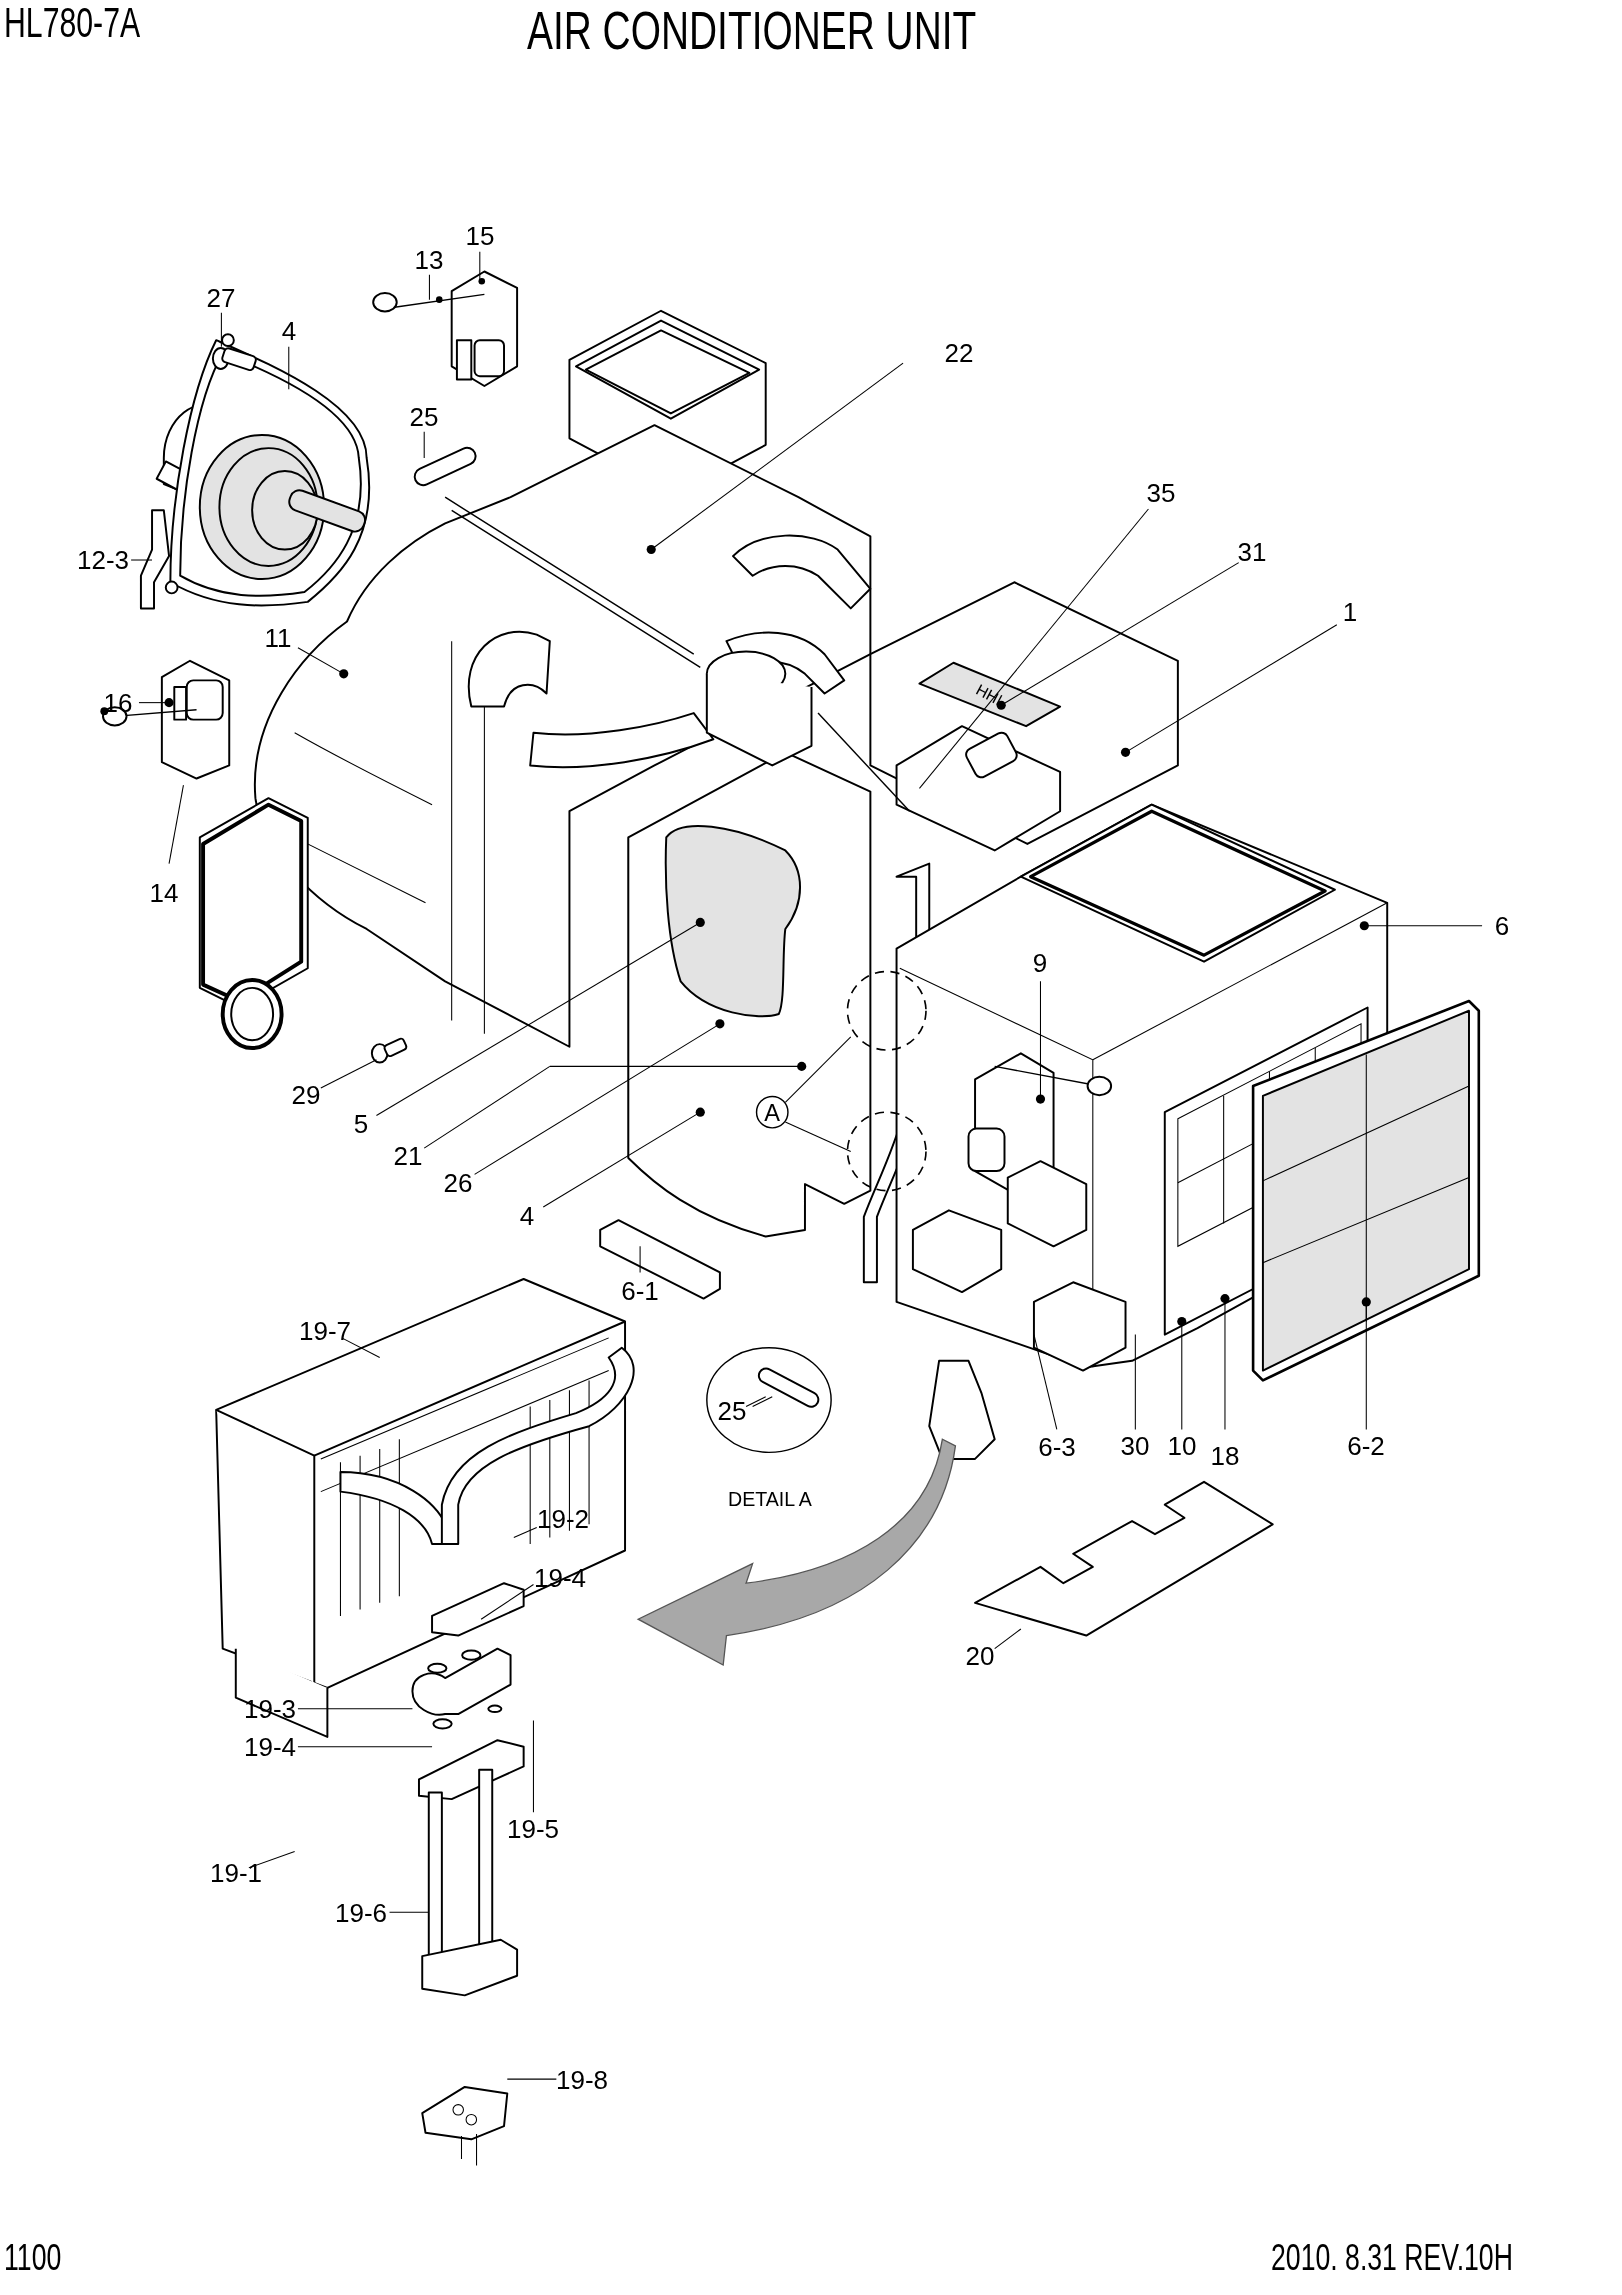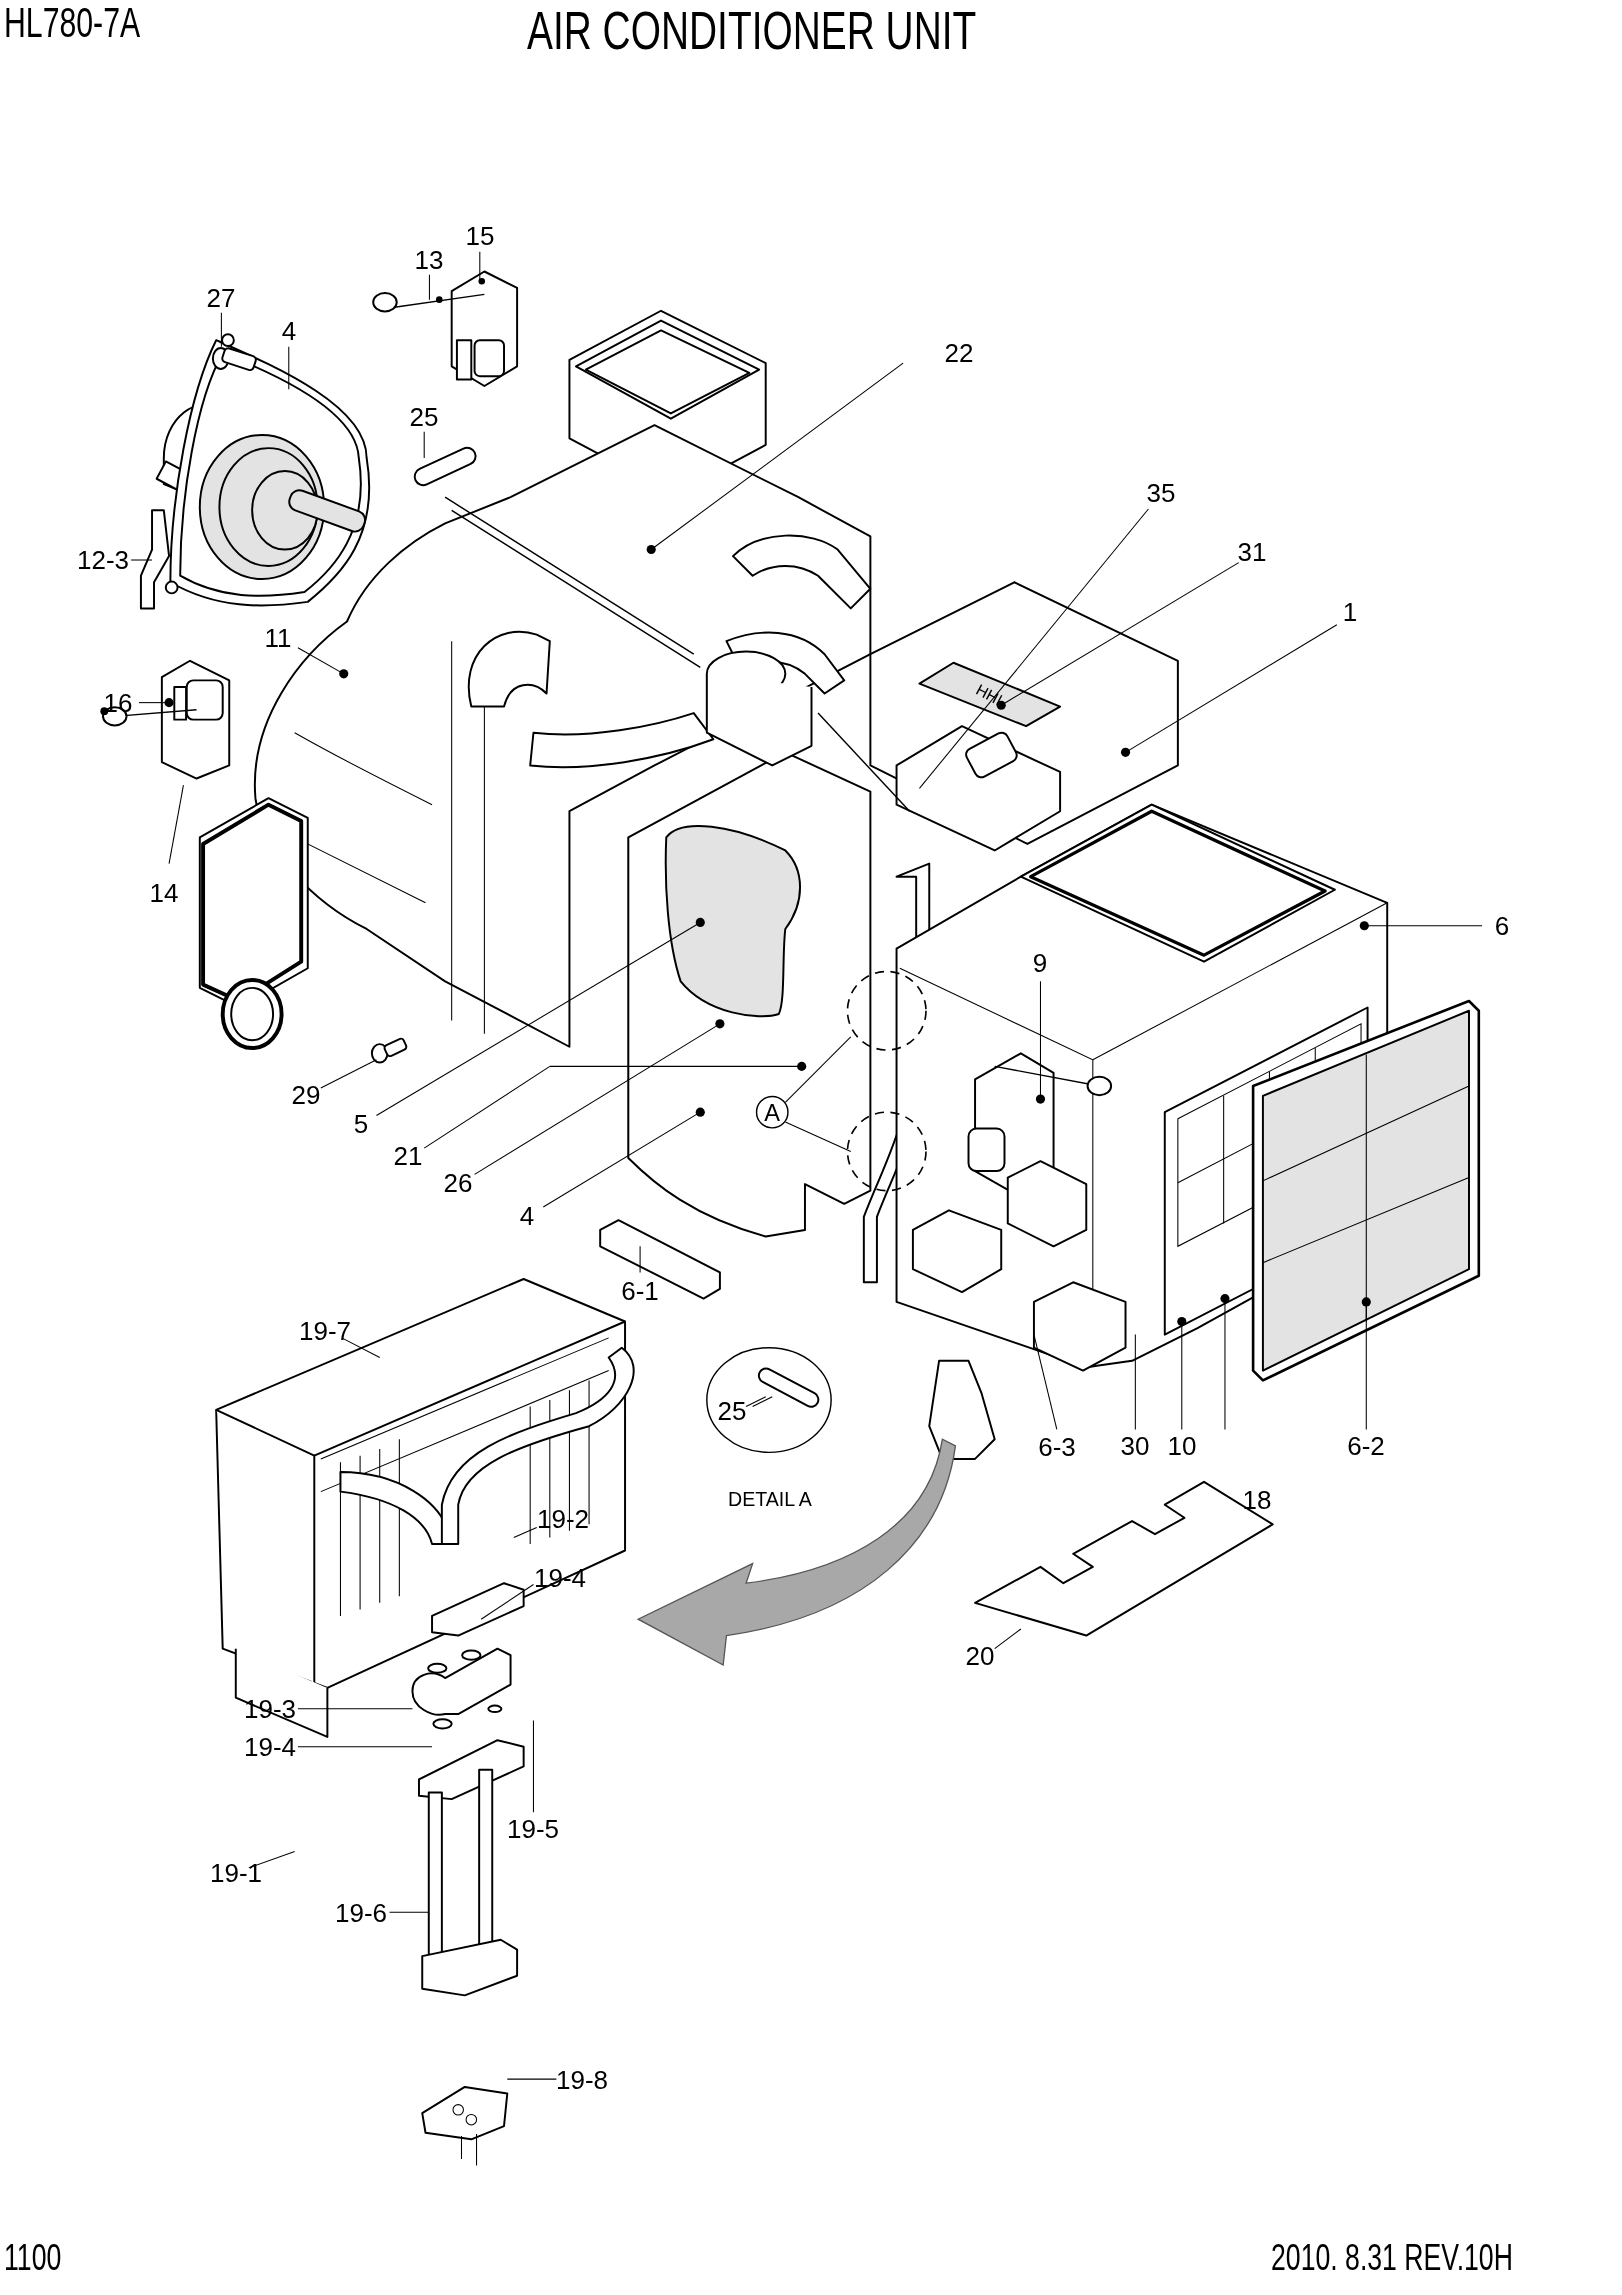--- a/index.html
+++ b/index.html
@@ -286,21 +286,21 @@
     <div class="callout" style="left: 361px; top: 1124px;">5</div>
     <div class="callout" style="left: 408px; top: 1156px;">21</div>
     <div class="callout" style="left: 458px; top: 1183px;">26</div>
     <div class="callout" style="left: 527px; top: 1216px;">4</div>
     <div class="callout" style="left: 640px; top: 1291px;">6-1</div>
     <div class="callout" style="left: 325px; top: 1331px;">19-7</div>
     <div class="callout" style="left: 732px; top: 1411px;">25</div>
     <div class="callout" style="left: 1057px; top: 1447px;">6-3</div>
     <div class="callout" style="left: 1135px; top: 1446px;">30</div>
     <div class="callout" style="left: 1182px; top: 1446px;">10</div>
-    <div class="callout" style="left: 1225px; top: 1500px; margin-left: 32px;">18</div>
+    <div class="callout" style="left: 1225px; top: 1456px;">18</div>
     <div class="callout" style="left: 1366px; top: 1446px;">6-2</div>
     <div class="callout" style="left: 563px; top: 1519px;">19-2</div>
     <div class="callout" style="left: 560px; top: 1578px;">19-4</div>
     <div class="callout" style="left: 980px; top: 1656px;">20</div>
     <div class="callout" style="left: 270px; top: 1709px;">19-3</div>
     <div class="callout" style="left: 270px; top: 1747px;">19-4</div>
     <div class="callout" style="left: 533px; top: 1829px;">19-5</div>
     <div class="callout" style="left: 236px; top: 1873px;">19-1</div>
     <div class="callout" style="left: 361px; top: 1913px;">19-6</div>
     <div class="callout" style="left: 582px; top: 2080px;">19-8</div>

